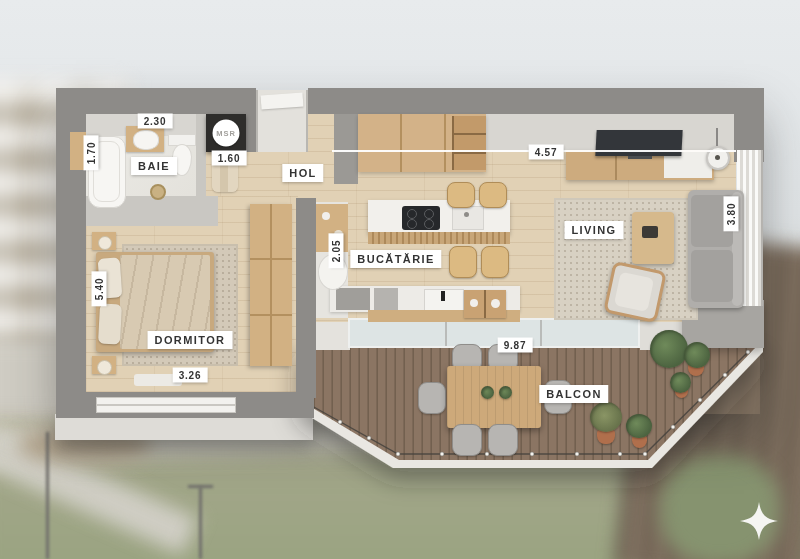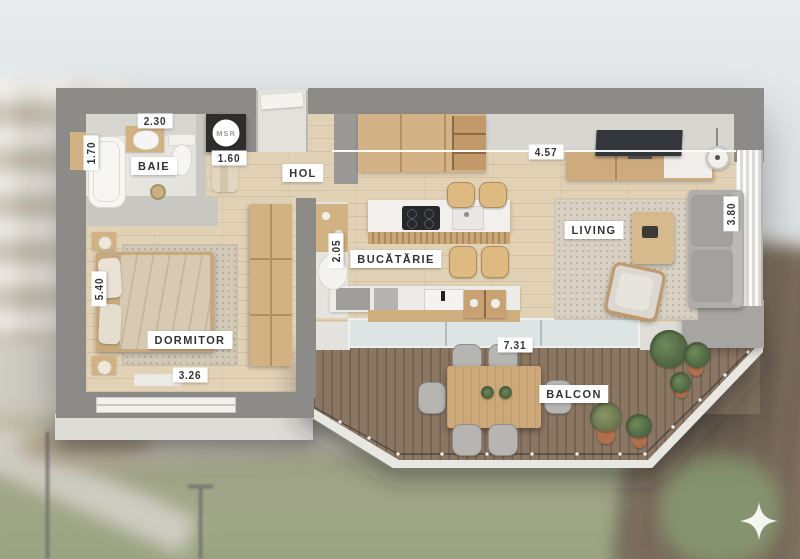--- a/index.html
+++ b/index.html
@@ -255,20 +255,20 @@
   <div class="lbl dim" style="left:229px;top:158px;">1.60</div>
   <div class="lbl" style="left:303px;top:173px;">HOL</div>
   <div class="lbl dim" style="left:546px;top:152px;">4.57</div>
   <div class="lbl" style="left:396px;top:259px;">BUCĂTĂRIE</div>
   <div class="lbl dim vert" style="left:336px;top:251px;">2.05</div>
   <div class="lbl" style="left:594px;top:230px;">LIVING</div>
   <div class="lbl dim vert" style="left:731px;top:214px;">3.80</div>
   <div class="lbl dim vert" style="left:99px;top:289px;">5.40</div>
   <div class="lbl" style="left:190px;top:340px;">DORMITOR</div>
   <div class="lbl dim" style="left:190px;top:375px;">3.26</div>
-  <div class="lbl dim" style="left:515px;top:345px;">7.31</div>
+  <div class="lbl dim" style="left:515px;top:345px;">9.87</div>
   <div class="lbl" style="left:574px;top:394px;">BALCON</div>
 
   <svg class="abs" width="38" height="38" viewBox="0 0 36 36" style="left:740px;top:502px;z-index:50;opacity:.95;">
     <path d="M18 0 C20 12 24 16 36 18 C24 20 20 24 18 36 C16 24 12 20 0 18 C12 16 16 12 18 0 Z" fill="#fbfbfa"></path>
   </svg>
 
 </div>
 
 </body></html>

